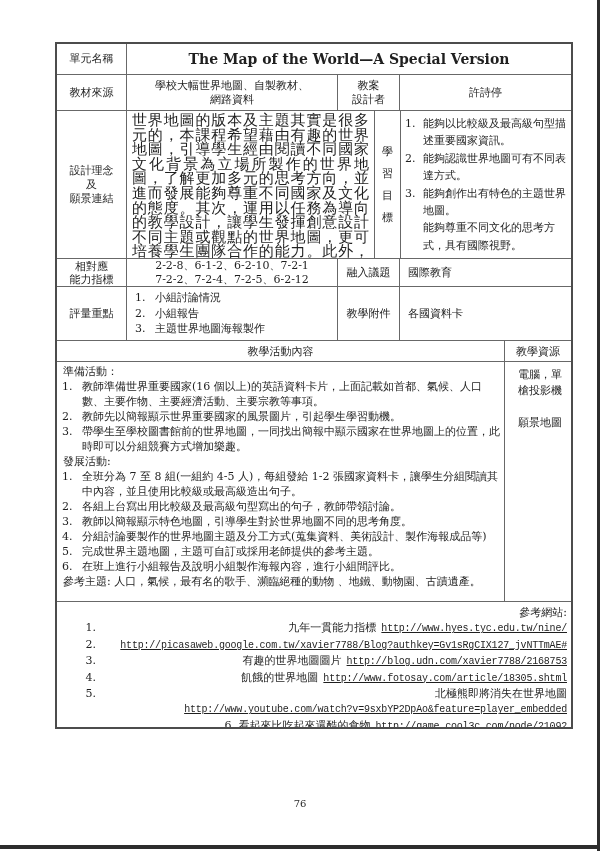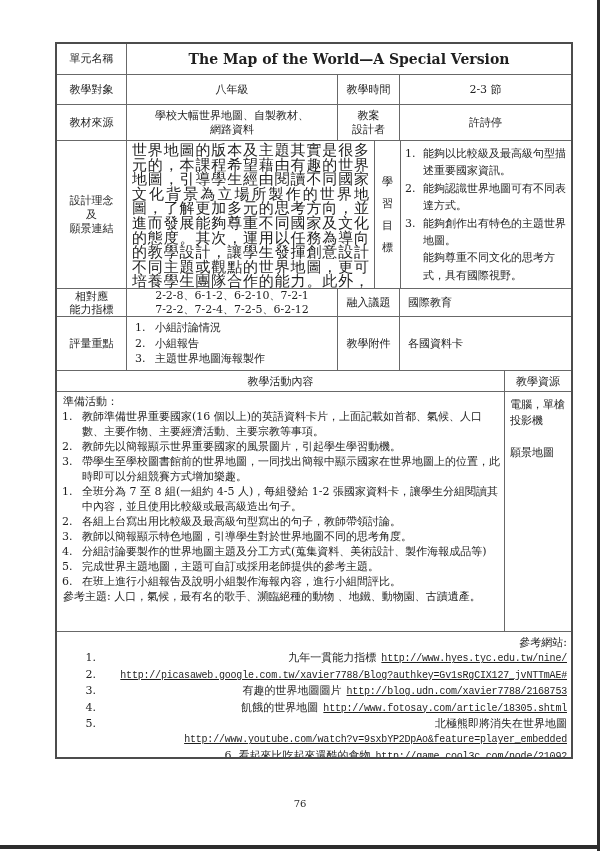--- a/index.html
+++ b/index.html
@@ -48,21 +48,21 @@
   .li{display:flex;}
   .li .num{width:18px;flex:none;}
   .li .tx{flex:1;}
   .codes{font-size:11px;line-height:13.2px;}
   .assess{padding:3px 0 0 8px;font-size:11px;line-height:15.5px;}
   .assess .num{width:20px;}
   .hdr{display:flex;align-items:center;justify-content:center;font-size:11px;}
   .acts{padding:2px 4px 0 5px;font-size:11px;line-height:15px;}
   .acts .num{width:20px;}
   .acts .sect{padding-left:1px;}
-  .res{padding:5px 2px 0 5px;font-size:11px;line-height:16px;}
+  .res{padding:5px 2px 0 13px;font-size:11px;line-height:16px;}
   .res .gap{height:16px;}
   .webs{padding:3px 4px 0 17px;font-size:11px;line-height:15.4px;text-align:right;}
   .webs .li{padding-left:6px;}
   .webs .li .num{width:16px;flex:none;}
   .url{font-family:"Liberation Mono","DejaVu Sans Mono",monospace;
        font-size:10px;text-decoration:underline;color:#1f1f1f;letter-spacing:-0.2px;}
   .wlabel{margin-right:5px;}
   .flush{padding-left:0;}
   .pagenum{position:absolute;left:0;top:798px;width:600px;text-align:center;
            font-size:10px;color:#2a2a2a;}
@@ -72,26 +72,20 @@
 
 <div class="page">
 
   <div class="tbl">
 
     <div class="r h30">
       <div class="c w69 lab">單元名稱</div>
       <div class="c ctr title-en" style="width:445px;flex:none;font-weight:bold;">The Map of the World—A Special Version</div>
     </div>
 
-    <div class="r h29">
-      <div class="c w69 lab">教學對象</div>
-      <div class="c w211 ctr">八年級</div>
-      <div class="c w62 lab">教學時間</div>
-      <div class="c w172 ctr">2-3 節</div>
-    </div>
 
     <div class="r h35">
       <div class="c w69 lab">教材來源</div>
       <div class="c w211 ctr">
         <span>學校大幅世界地圖、自製教材、</span>
         <span>網路資料</span>
       </div>
       <div class="c w62 lab">
         <span>教案</span>
         <span>設計者</span>
@@ -178,20 +172,21 @@
           <span class="tx">教師準備世界重要國家(16 個以上)的英語資料卡片，上面記載如首都、氣候、人口數、主要作物、主要經濟活動、主要宗教等事項。</span>
         </div>
         <div class="li">
           <span class="num">2.</span>
           <span class="tx">教師先以簡報顯示世界重要國家的風景圖片，引起學生學習動機。</span>
         </div>
         <div class="li">
           <span class="num">3.</span>
           <span class="tx">帶學生至學校圖書館前的世界地圖，一同找出簡報中顯示國家在世界地圖上的位置，此時即可以分組競賽方式增加樂趣。</span>
         </div>
+        <div class="sect">發展活動:</div>
         <div class="li">
           <span class="num">1.</span>
           <span class="tx">全班分為 7 至 8 組(一組約 4-5 人)，每組發給 1-2 張國家資料卡，讓學生分組閱讀其中內容，並且使用比較級或最高級造出句子。</span>
         </div>
         <div class="li">
           <span class="num">2.</span>
           <span class="tx">各組上台寫出用比較級及最高級句型寫出的句子，教師帶領討論。</span>
         </div>
         <div class="li">
           <span class="num">3.</span>

